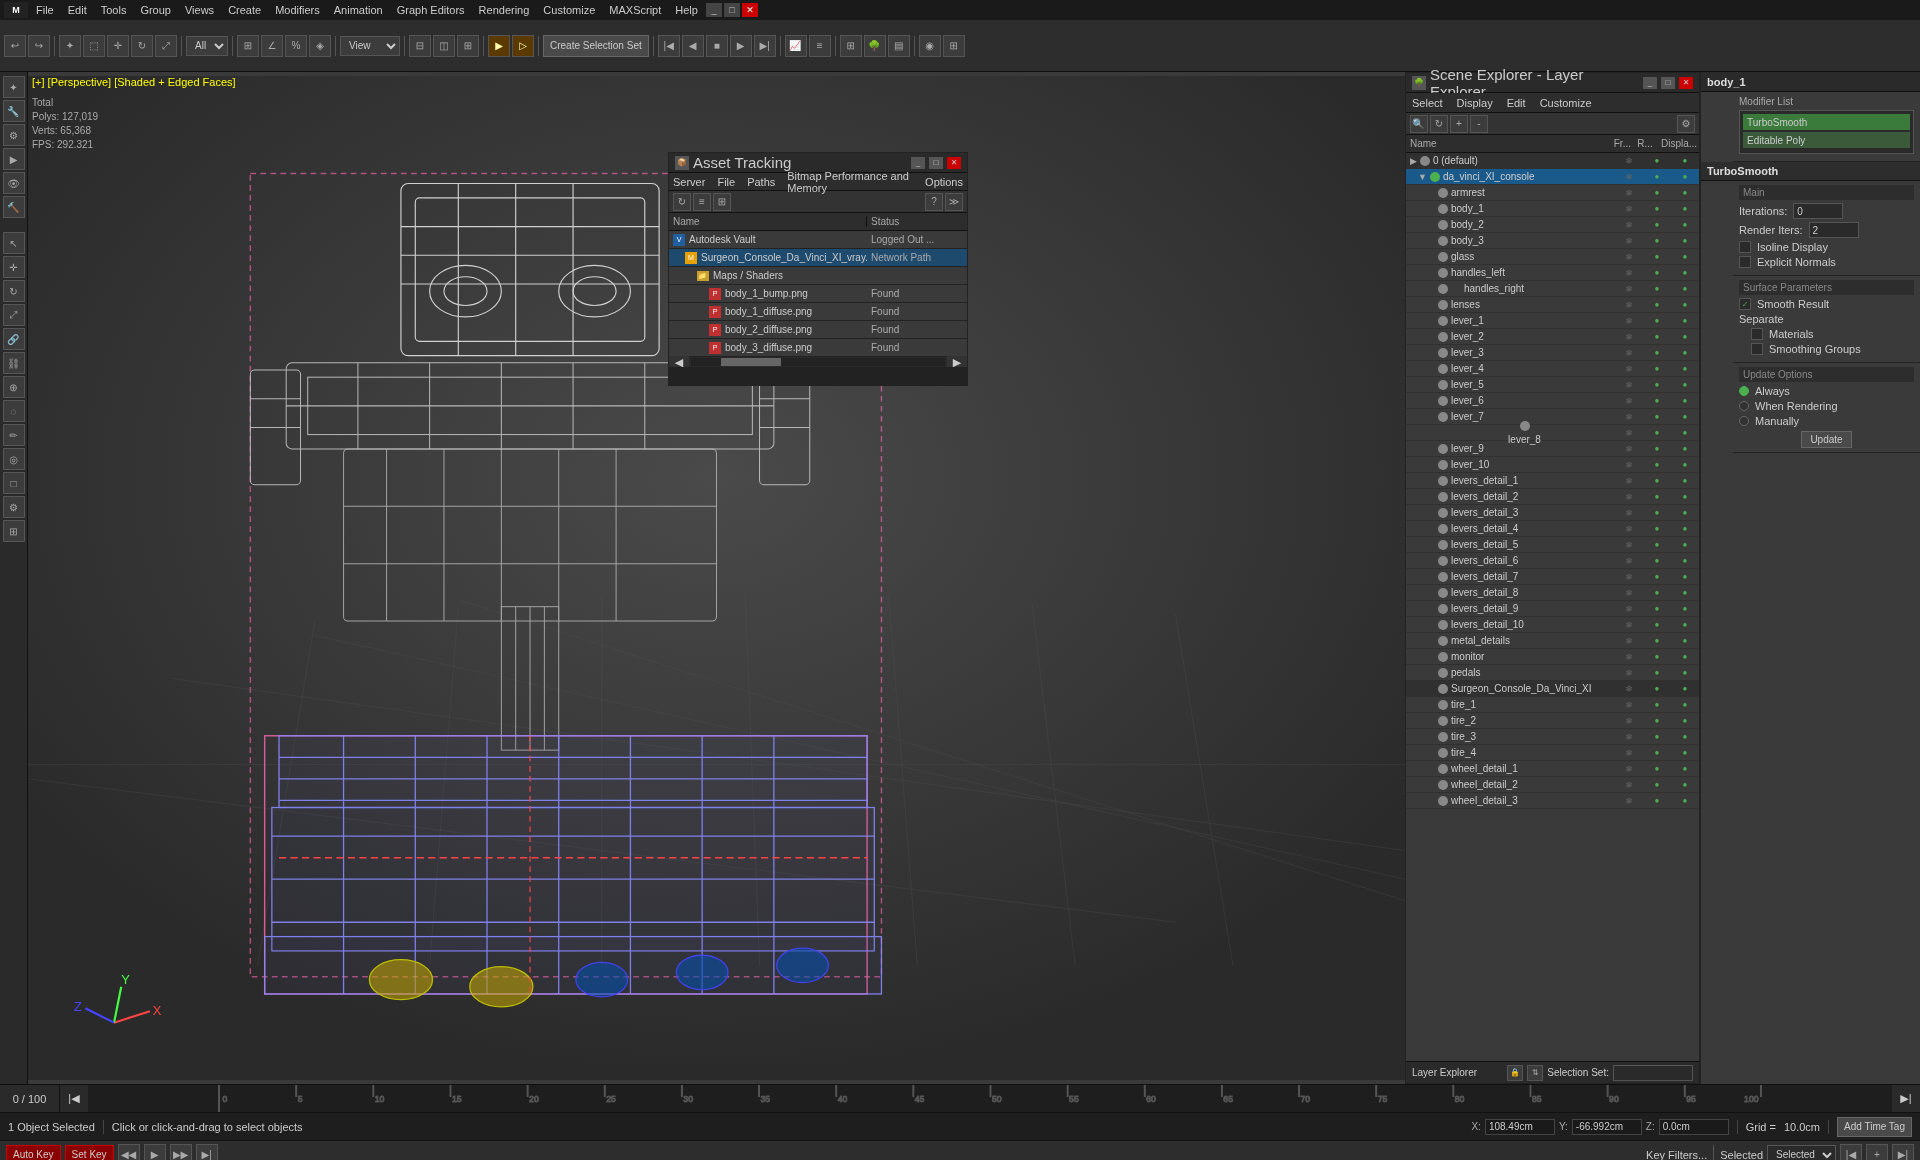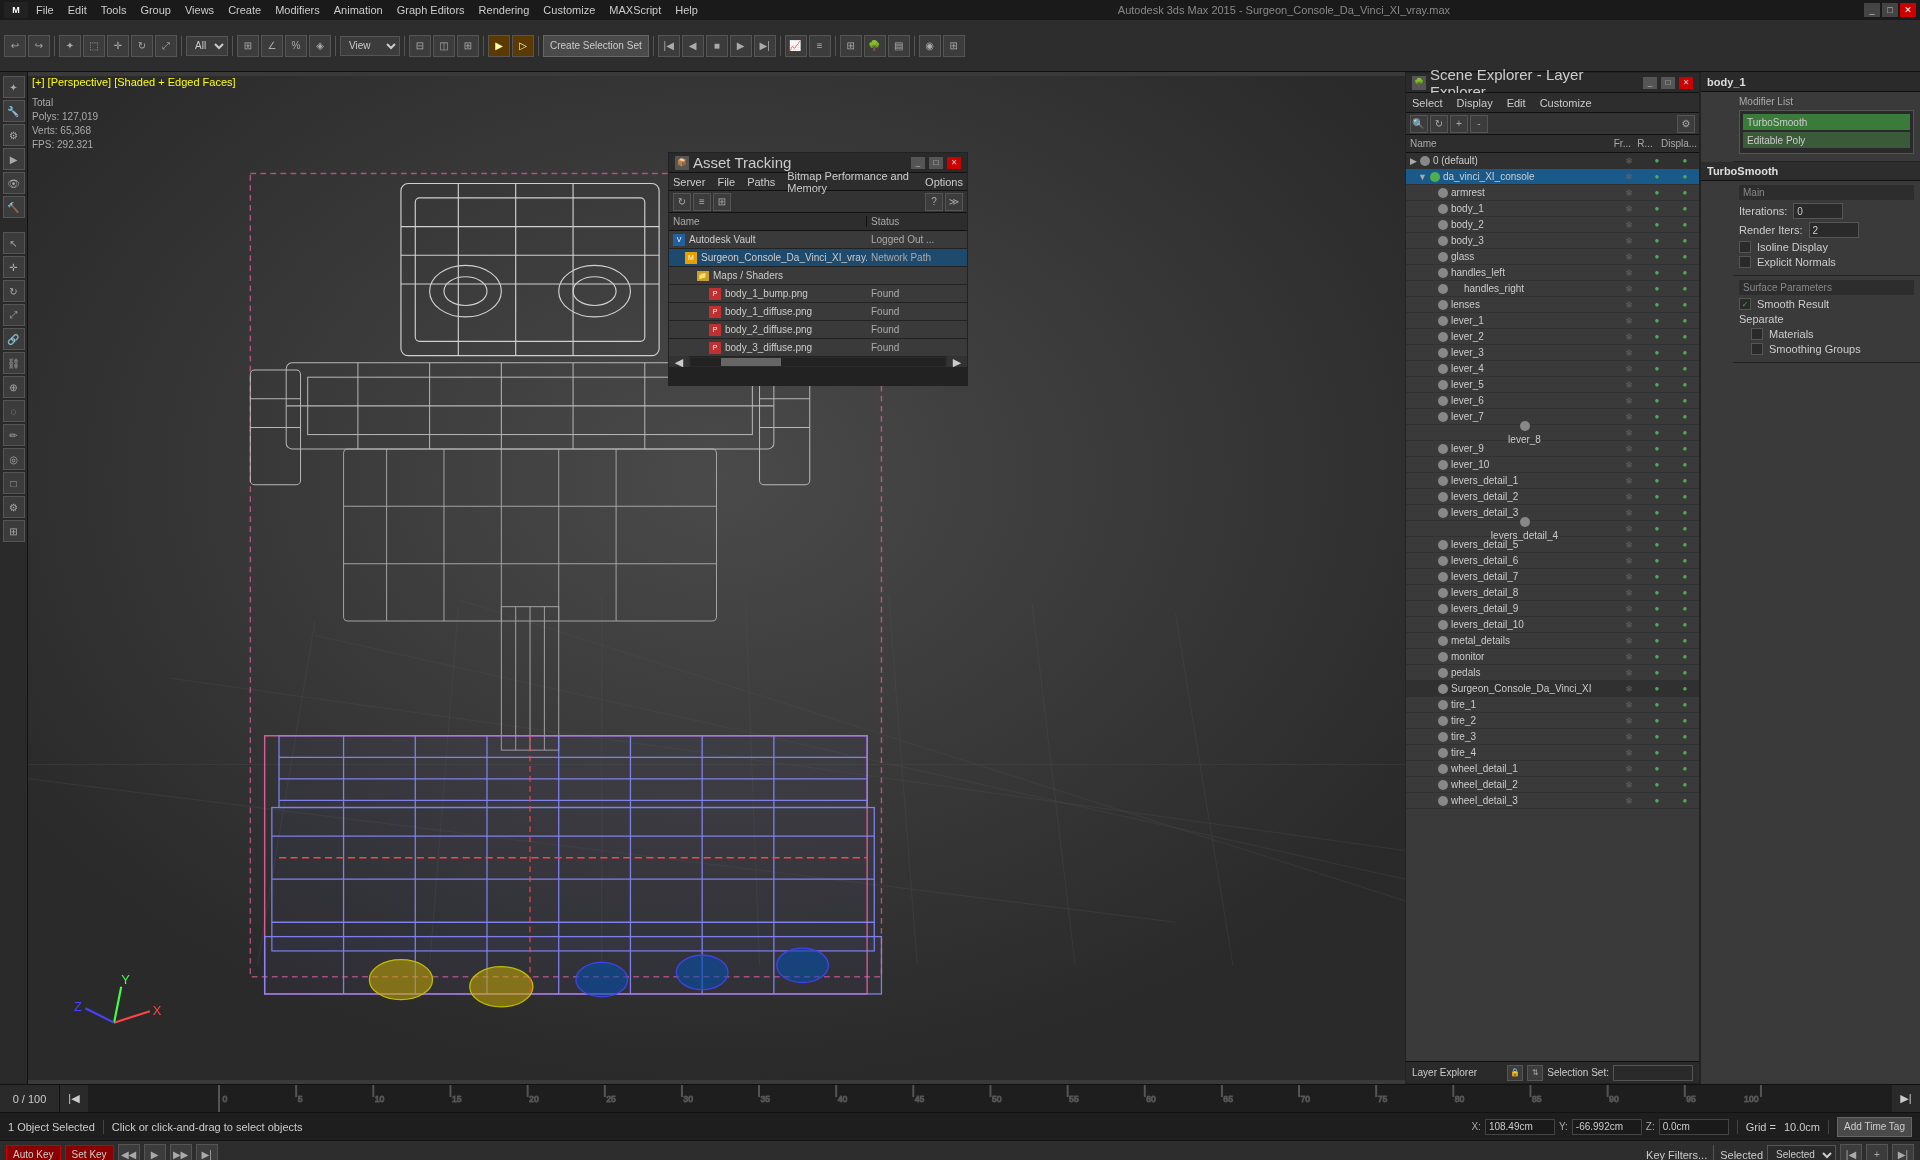--- a/index.html
+++ b/index.html
@@ -619,21 +619,20 @@
   <div class="menu-item">Group</div>
   <div class="menu-item">Views</div>
   <div class="menu-item">Create</div>
   <div class="menu-item">Modifiers</div>
   <div class="menu-item">Animation</div>
   <div class="menu-item">Graph Editors</div>
   <div class="menu-item">Rendering</div>
   <div class="menu-item">Customize</div>
   <div class="menu-item">MAXScript</div>
   <div class="menu-item">Help</div>
-  <div style="flex:1; text-align:center; font-size:11px; color:#888;">Autodesk 3ds Max 2015 - Surgeon_Console_Da_Vinci_XI_vray.max</div>
   <div style="display:flex;gap:2px;">
     <div class="win-btn">_</div>
     <div class="win-btn">□</div>
     <div class="win-btn close">✕</div>
   </div>
 </div>
 
 <div id="toolbar">
 
   <div class="toolbar-btn">↩</div>
@@ -1305,21 +1304,21 @@
                 <span class="se-snowflake">❄</span>
               </div>
       <div class="se-cell-icon">
                 <span class="se-green-dot">●</span>
               </div>
       <div class="se-cell-icon">
                 <span class="se-green-dot">●</span>
               </div>
     </div>
             <div class="se-row">
-      <div class="se-name-cell" style="padding-left:32px;flex-direction:column;">
+      <div class="se-name-cell" style="padding-left:32px;">
         <div class="se-obj-icon"></div>
         <span>levers_detail_4</span>
       </div>
       <div class="se-cell-icon">
                 <span class="se-snowflake">❄</span>
               </div>
       <div class="se-cell-icon">
                 <span class="se-green-dot">●</span>
               </div>
       <div class="se-cell-icon">
@@ -1642,20 +1641,38 @@
         <div class="rp-row" style="padding-left:12px;">
           <div class="rp-checkbox"></div>
           <span>Materials</span>
         </div>
         <div class="rp-row" style="padding-left:12px;">
           <div class="rp-checkbox"></div>
           <span>Smoothing Groups</span>
         </div>
       </div>
 
+      <div class="rp-section">
+        <div class="rp-section-title">Update Options</div>
+        <div class="rp-row">
+          <div class="rp-radio selected"></div>
+          <span>Always</span>
+        </div>
+        <div class="rp-row">
+          <div class="rp-radio"></div>
+          <span>When Rendering</span>
+        </div>
+        <div class="rp-row">
+          <div class="rp-radio"></div>
+          <span>Manually</span>
+        </div>
+        <div style="text-align:center; margin-top:4px;">
+          <button class="rp-btn">Update</button>
+        </div>
+      </div>
     </div>
   </div>
 
 </div>
 
 <div id="timeline-area">
   <div id="timeline-pos">0 / 100</div>
   <div style="width:28px; display:flex; align-items:center; justify-content:center; cursor:pointer;">|◀</div>
   <div id="timeline-track">
     <svg width="100%" height="100%" viewBox="0 0 1600 28">

